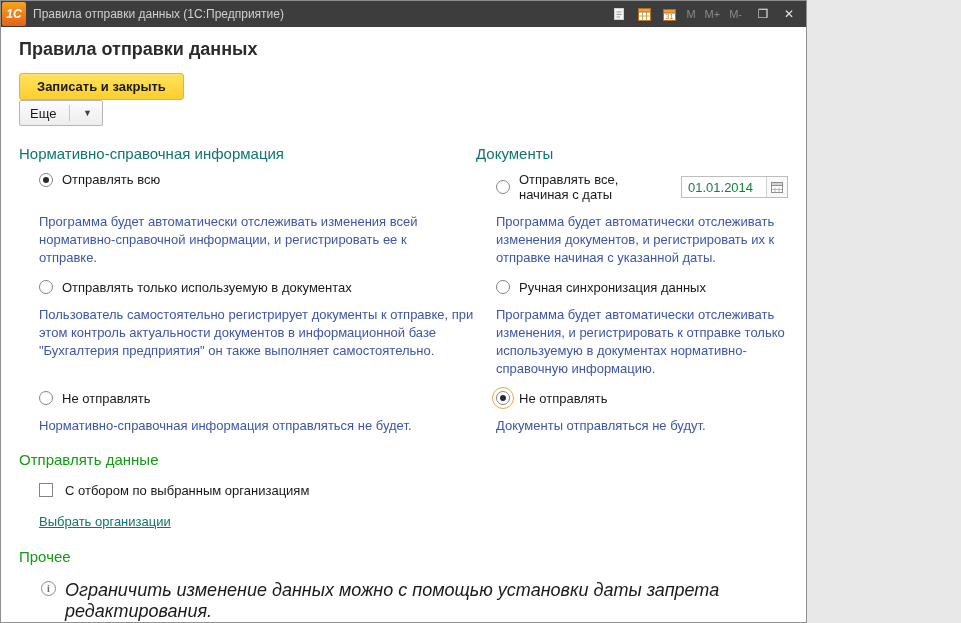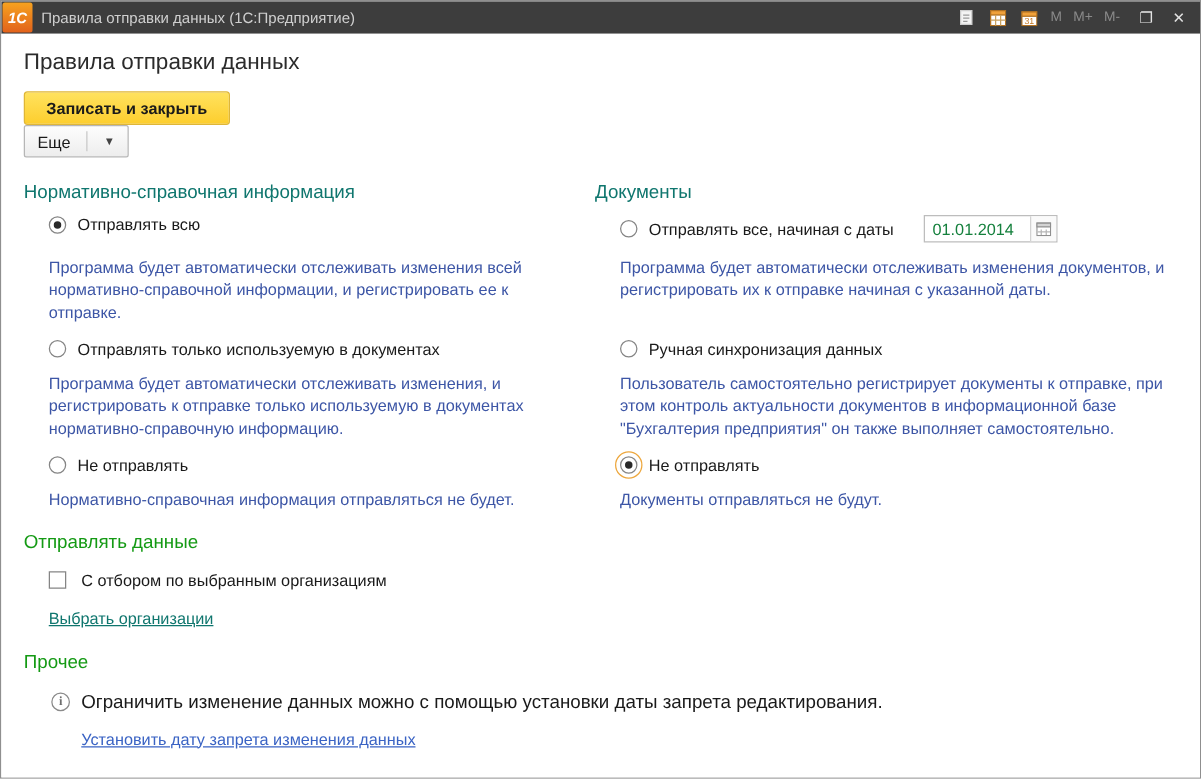--- a/index.html
+++ b/index.html
@@ -1,19 +1,19 @@
 <!DOCTYPE html>
 <html><head>
 <meta charset="utf-8">
 <style>
   * { margin:0; padding:0; box-sizing:border-box; }
   html,body { background:#e8e8e8; }
   body { font-family:"Liberation Sans", sans-serif; }
   .window {
-    width:961px; height:623px; border:1px solid #8f8f8f;
+    width:807px; height:623px; border:1px solid #8f8f8f;
     display:flex; flex-direction:column; overflow:hidden; background:#fff;
   }
   
   .titlebar {
     height:26px; background:#3d3d3d; display:flex; align-items:center;
     color:#cfcfcf; font-size:12px; flex:0 0 auto;
   }
   .logo {
     width:24px; height:24px; margin:1px 7px 1px 1px;
     background:linear-gradient(180deg,#f6a21f,#e2621b);
@@ -24,21 +24,21 @@
   .tb-icons { display:flex; align-items:center; gap:9px; margin-right:10px; }
   .tb-icon { width:16px; height:16px; display:flex; align-items:center; justify-content:center; cursor:pointer; }
   .tb-mem { color:#8a8a8a; font-size:11px; cursor:default; }
   .tb-win { display:flex; align-items:center; gap:4px; margin-right:6px; }
   .tb-btn {
     width:22px; height:20px; display:flex; align-items:center; justify-content:center;
     color:#e3e3e3; font-size:12px; cursor:pointer;
   }
   
   .content { flex:1 1 auto; background:#fff; padding:12px 18px 0 18px; overflow:hidden; }
-  .page-title { font-size:18px; color:#2b2b2b; font-weight:400; margin-bottom:13px; }
+  .page-title { font-size:18px; color:#2b2b2b; font-weight:700; margin-bottom:13px; }
   .toolbar { display:flex; justify-content:space-between; align-items:flex-start; margin-bottom:18px;flex-direction:column; }
   .btn-save {
     background:linear-gradient(180deg,#ffe25e,#fdce2e);
     border:1px solid #dfb637; border-radius:3px;
     padding:5px 17px; font-weight:bold; font-size:13px; color:#1a1a1a; cursor:pointer;
     font-family:"Liberation Sans", sans-serif;
   }
   .btn-more {
     background:linear-gradient(180deg,#fdfdfd,#ededed);
     border:1px solid #b6b6b6; border-radius:2px;
@@ -78,21 +78,21 @@
   .chk-label { font-size:13px; color:#1a1a1a; margin-left:12px; }
   .link { font-size:13px; text-decoration:underline; cursor:pointer; display:inline-block; }
   .link.dim { color:#0f766e; margin:0 0 16px 20px; }
   .link.blue { color:#3a63c4; margin:0 0 0 46px; }
   .info-row { display:flex; align-items:flex-start; margin:0 0 13px 22px; }
   .info-icon {
     width:15px; height:15px; border:1px solid #8a8a8a; border-radius:50%;
     color:#6e6e6e; font-size:10px; font-weight:bold; font-family:"Liberation Serif", serif;
     display:flex; align-items:center; justify-content:center; flex:0 0 auto; margin-top:1px;
   }
-  .info-text { font-size:15px; color:#1a1a1a; margin-left:9px; }
+  .info-text { font-size:18px; color:#1a1a1a; margin-left:9px;font-style:italic; }
 </style>
 </head>
 <body>
 
 <div class="window">
 
   <div class="titlebar">
     <div class="logo">1С</div>
     <div class="tb-title">Правила отправки данных  (1С:Предприятие)</div>
     <div class="tb-icons">
@@ -174,22 +174,22 @@
 
       <div class="g-radio">
         <span class="radio"></span>
         <span class="radio-label">Отправлять только используемую в документах</span>
       </div>
       <div class="g-radio">
         <span class="radio"></span>
         <span class="radio-label">Ручная синхронизация данных</span>
       </div>
 
+      <div class="desc wide">Пользователь самостоятельно регистрирует документы к отправке, при этом контроль актуальности документов в информационной базе "Бухгалтерия предприятия" он также выполняет самостоятельно.</div>
       <div class="desc">Программа будет автоматически отслеживать изменения, и регистрировать к отправке только используемую в документах нормативно-справочную информацию.</div>
-      <div class="desc wide">Пользователь самостоятельно регистрирует документы к отправке, при этом контроль актуальности документов в информационной базе "Бухгалтерия предприятия" он также выполняет самостоятельно.</div>
 
       <div class="g-radio">
         <span class="radio"></span>
         <span class="radio-label">Не отправлять</span>
       </div>
       <div class="g-radio">
         <span class="radio checked focus-ring"></span>
         <span class="radio-label">Не отправлять</span>
       </div>
 

